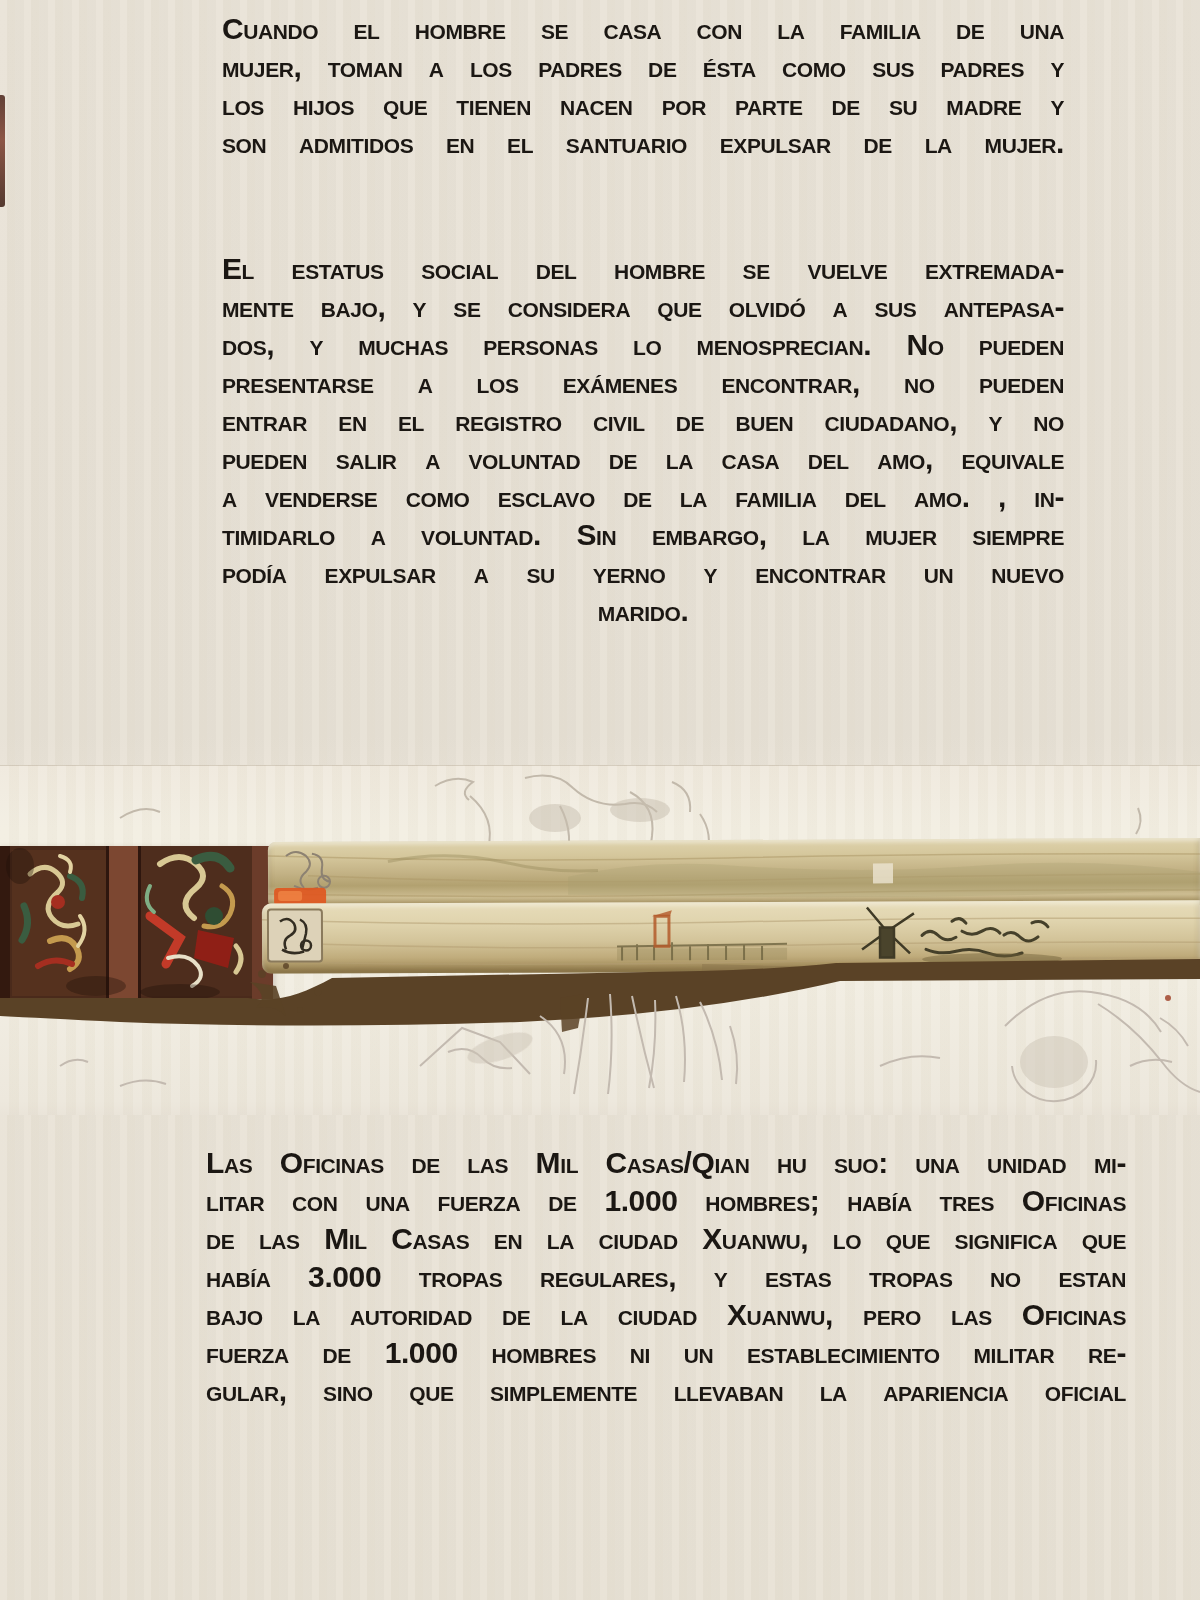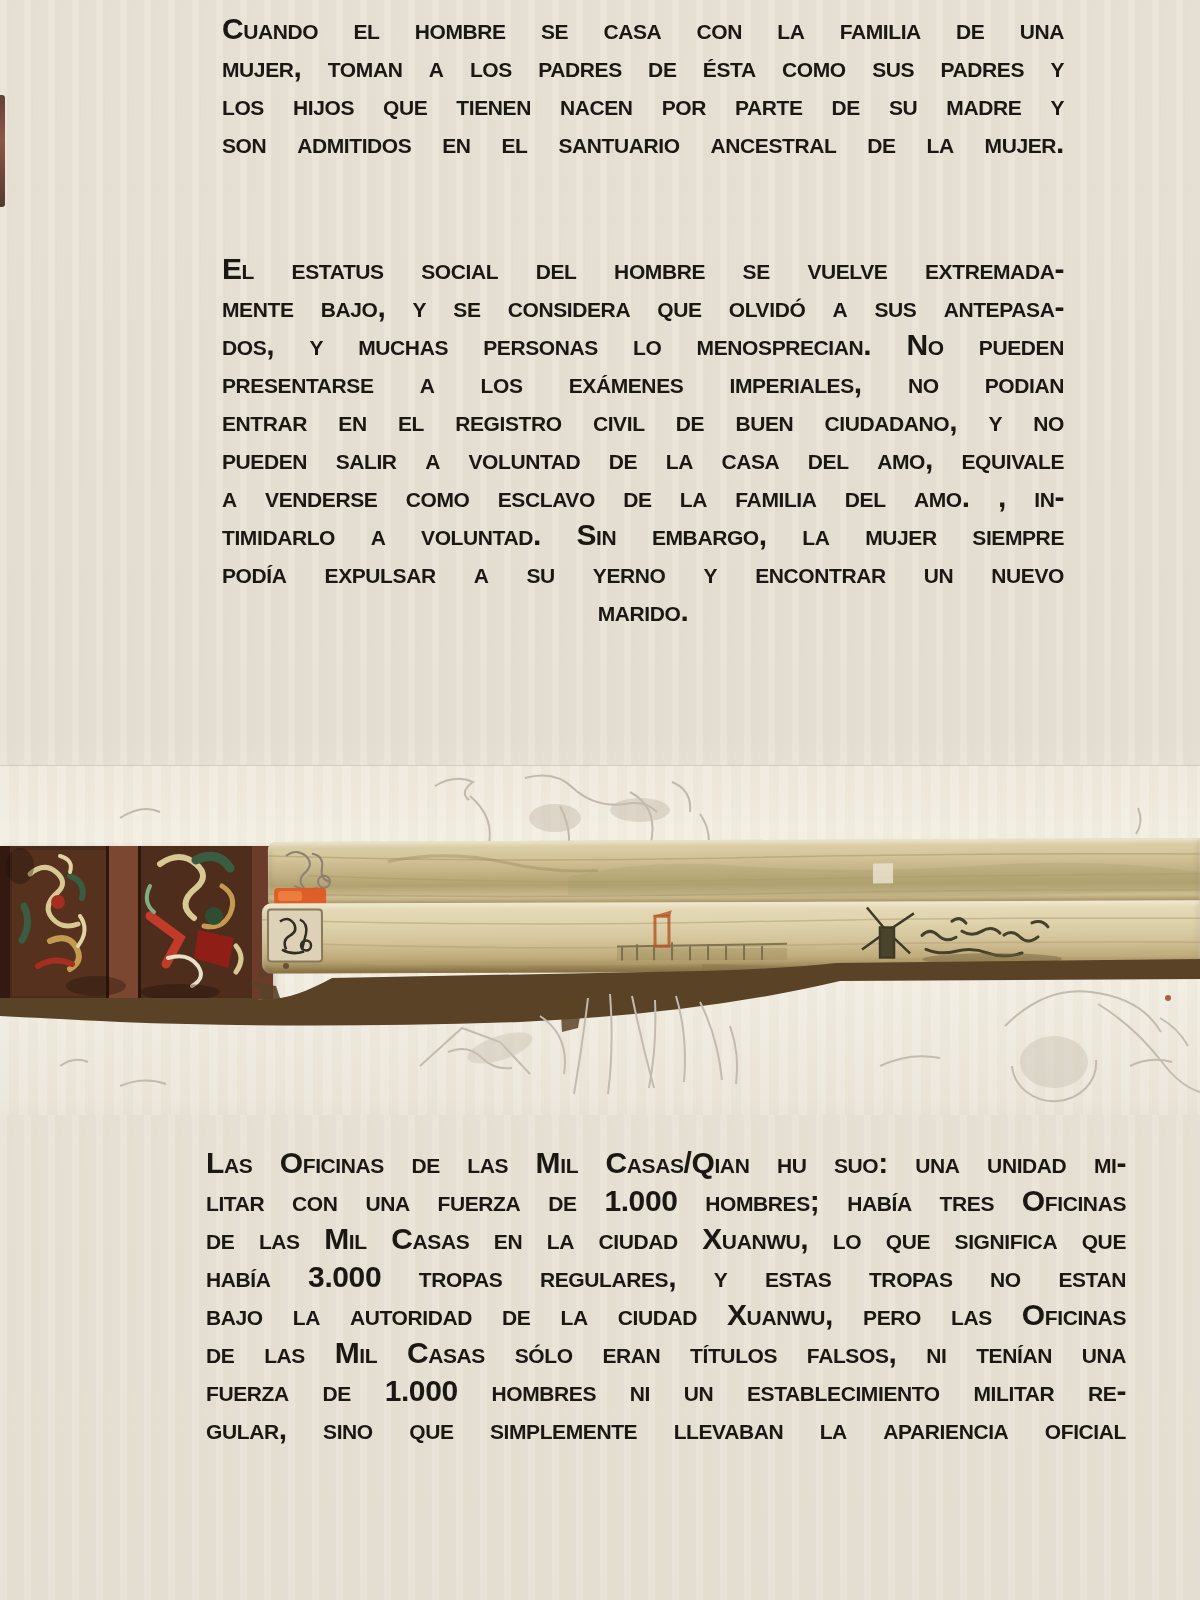--- a/index.html
+++ b/index.html
@@ -78,28 +78,28 @@
 <body>
 
 <div class="page">
 
   <div class="edge-sliver"></div>
 
   <section class="text-block p1">
     <div class="comic-line">Cuando el hombre se casa con la familia de una</div>
     <div class="comic-line">mujer, toman a los padres de ésta como sus padres y</div>
     <div class="comic-line">los hijos que tienen nacen por parte de su madre y</div>
-    <div class="comic-line">son admitidos en el santuario ancestral de la mujer.</div>
+    <div class="comic-line">son admitidos en el santuario expulsar de la mujer.</div>
   </section>
 
   <section class="text-block p2">
     <div class="comic-line">El estatus social del hombre se vuelve extremada-</div>
     <div class="comic-line">mente bajo, y se considera que olvidó a sus antepasa-</div>
     <div class="comic-line">dos, y muchas personas lo menosprecian.  No pueden</div>
-    <div class="comic-line">presentarse a los exámenes imperiales, no podian</div>
+    <div class="comic-line">presentarse a los exámenes encontrar, no pueden</div>
     <div class="comic-line">entrar en el registro civil de buen ciudadano, y no</div>
     <div class="comic-line">pueden salir a voluntad de la casa del amo, equivale</div>
     <div class="comic-line">a venderse como esclavo de la familia del amo. , in-</div>
     <div class="comic-line">timidarlo a voluntad.  Sin embargo, la mujer siempre</div>
     <div class="comic-line">podía expulsar a su yerno y encontrar un nuevo</div>
     <div class="comic-line center">marido.</div>
   </section>
 
   <div class="illustration">
 
@@ -263,18 +263,17 @@
       <circle cx="1168" cy="232" r="3" fill="#9c3b22" opacity=".8"></circle>
     </svg>
   </div>
 
   <section class="text-block p3">
     <div class="comic-line">Las Oficinas de las Mil Casas/Qian hu suo: una unidad mi-</div>
     <div class="comic-line">litar con una fuerza de 1.000 hombres; había tres Oficinas</div>
     <div class="comic-line">de las Mil Casas en la ciudad Xuanwu, lo que significa que</div>
     <div class="comic-line">había 3.000 tropas regulares, y estas tropas no estan</div>
     <div class="comic-line">bajo la autoridad de la ciudad Xuanwu, pero las Oficinas</div>
-    <div class="comic-line">de las Mil Casas sólo eran títulos falsos, ni tenían una</div>
     <div class="comic-line">fuerza de 1.000 hombres ni un establecimiento militar re-</div>
     <div class="comic-line">gular, sino que simplemente llevaban la apariencia oficial</div>
   </section>
 
 </div>
 
 </body></html>

